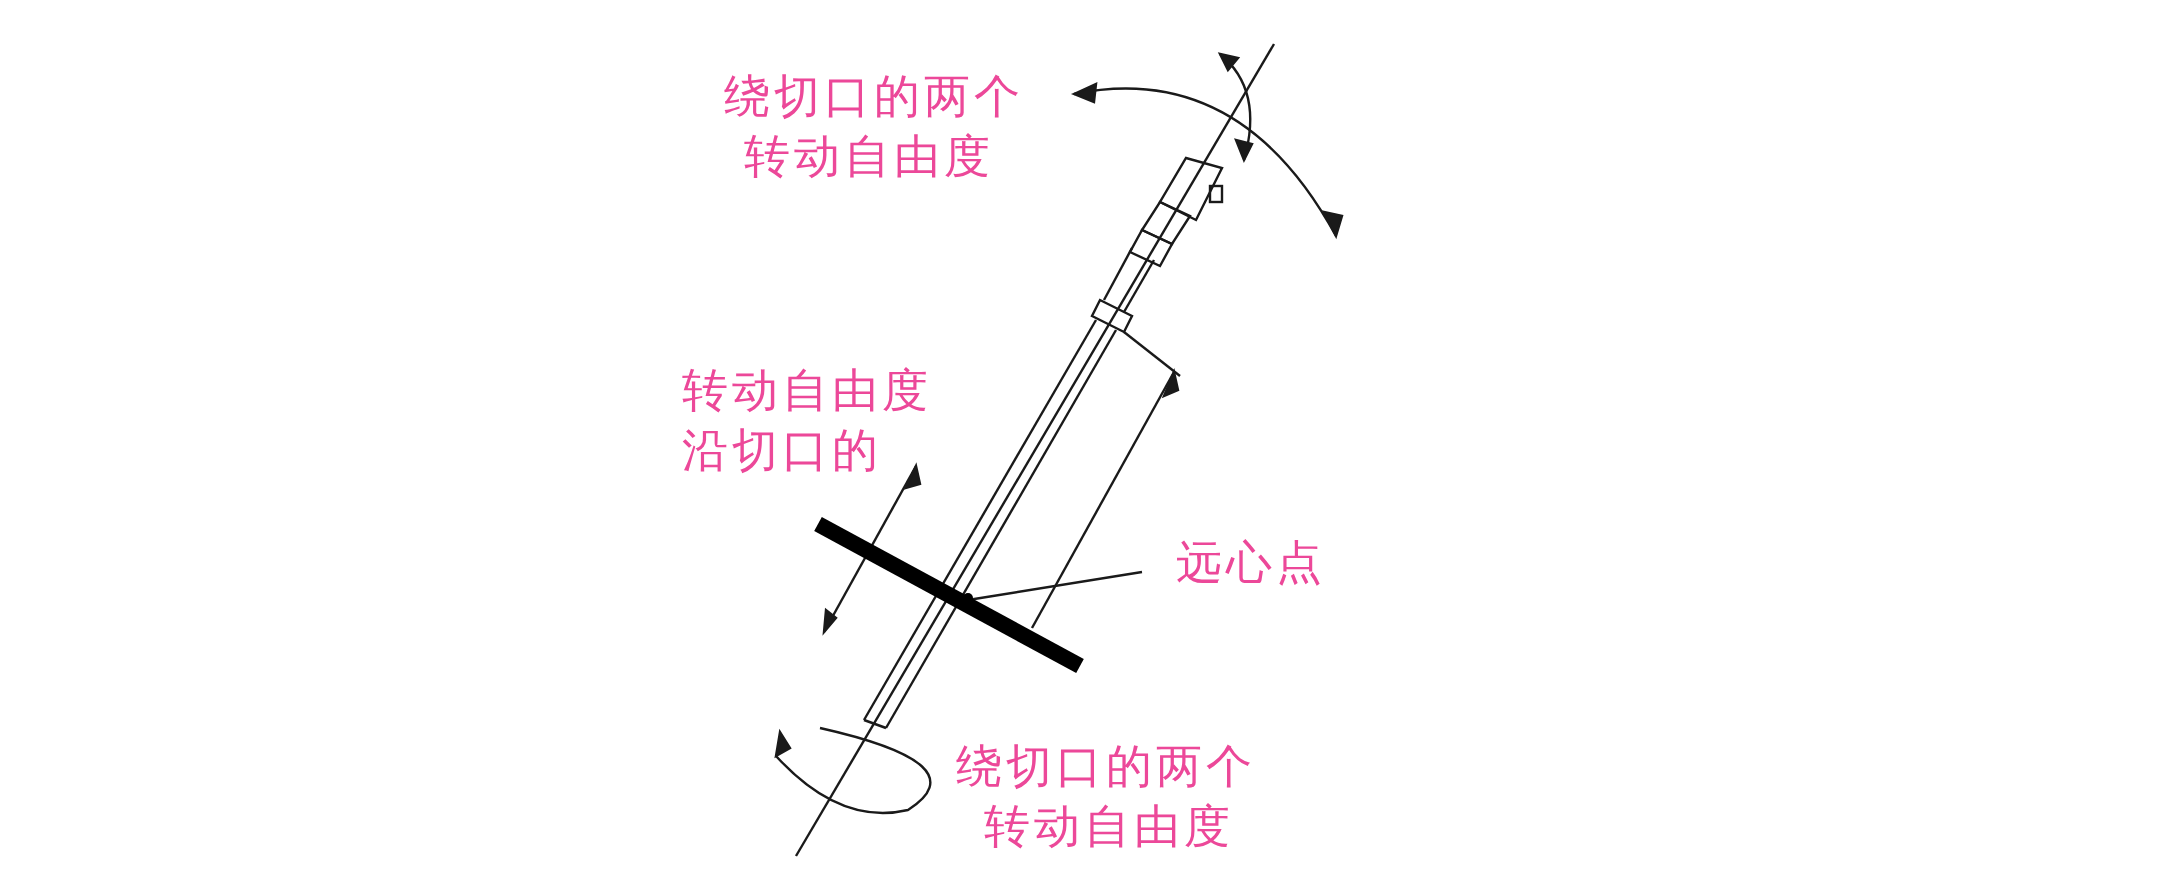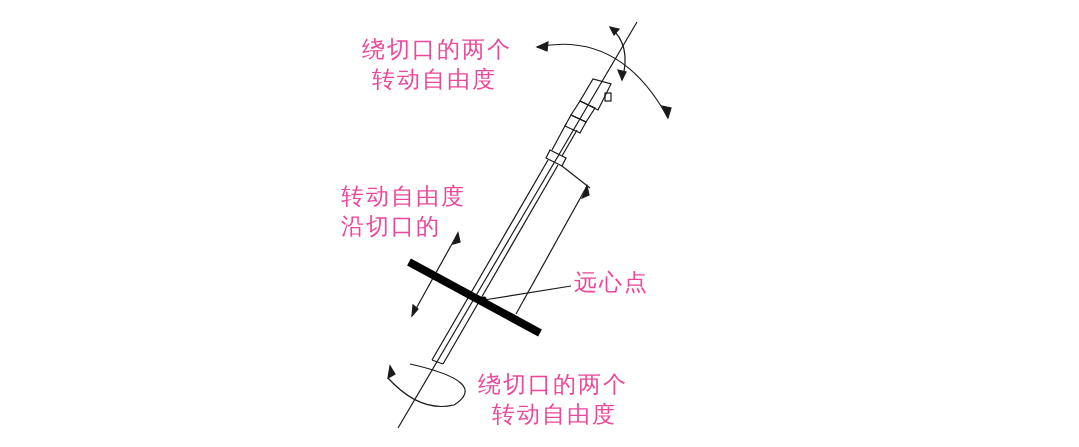--- a/index.html
+++ b/index.html
@@ -78,21 +78,21 @@
   <div class="label" style="left:362px; top:34px;">
     <span>绕切口的两个</span>
     <span style="padding-left:10px;">转动自由度</span>
   </div>
 
   <div class="label" style="left:341px; top:181px;">
     <span>转动自由度</span>
     <span>沿切口的</span>
   </div>
 
-  <div class="label" style="left:574px; top:267px;">
+  <div class="label" style="left:588px; top:267px;">
     <span>远心点</span>
   </div>
 
   <div class="label" style="left:478px; top:369px;">
     <span>绕切口的两个</span>
     <span style="padding-left:14px;">转动自由度</span>
   </div>
 </div>
 
 </body></html>

